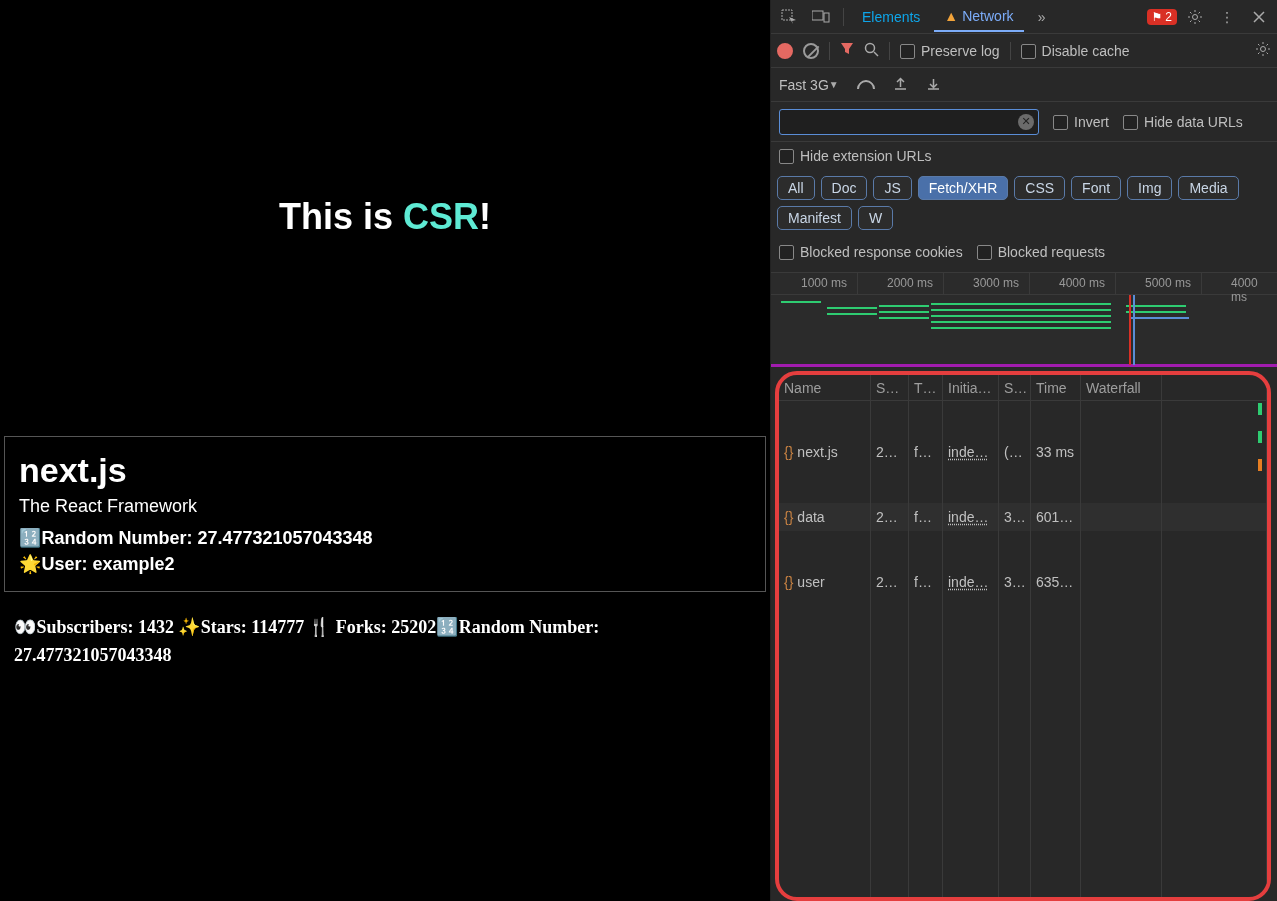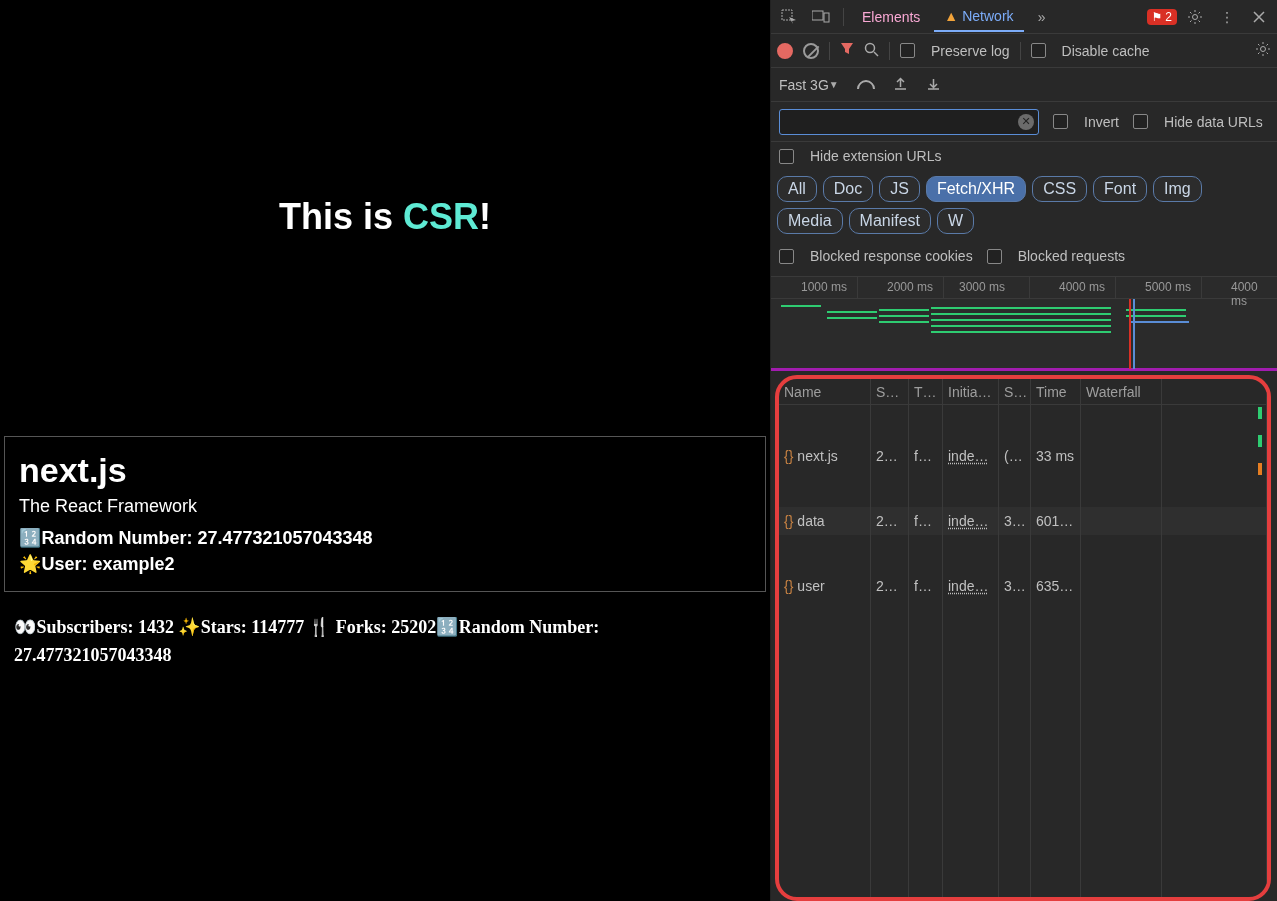--- a/index.html
+++ b/index.html
@@ -88,21 +88,21 @@
   height: 34px;
   padding: 0 4px;
   border-bottom: 1px solid #3a3a3a;
   gap: 4px;
 }
 .dt-top .ib {
   width: 28px; height: 28px;
   display: flex; align-items: center; justify-content: center;
   color: #aaa; cursor: pointer;
 }
-.dt-tab { padding: 6px 10px; cursor: pointer; color: #f9a8d4; }
+.dt-tab { padding: 6px 10px; cursor: pointer; color: #0ea5e9; }
 .dt-tab.active { color: #7cacf8; border-bottom: 2px solid #7cacf8; }
 .dt-tab.warn { display: inline-flex; align-items: center; gap: 4px; }
 .warn-tri { color: #f2a33a; }
 .dt-badge {
   background: #d93025; color: #fff;
   border-radius: 4px; padding: 1px 5px;
   font-size: 12px; display: inline-flex; gap: 3px; align-items: center;
 }
 .dt-bar2 {
   display: flex; align-items: center; height: 34px;
@@ -115,21 +115,21 @@
 .nope-circle {
   width: 16px; height: 16px; border-radius: 50%;
   border: 2px solid #9a9a9a; position: relative;
 }
 .nope-circle::after {
   content:""; position:absolute; width:2px; height:16px;
   background:#9a9a9a; left:7px; top:-1px; transform:rotate(45deg);
 }
 .vsep { width:1px; height:18px; background:#444; }
 .funnel { color:#e46962; }
-.cb { display: inline-flex; align-items: center; gap: 16px; color:#bfbfbf; }
+.cb { display: inline-flex; align-items: flex-end; gap: 6px; color:#bfbfbf; }
 .cb input { appearance:none; width:15px; height:15px; border:1px solid #888; border-radius:2px; background:#222; }
 .dt-bar3 {
   display:flex; align-items:center; height:34px;
   padding:0 8px; gap:18px; border-bottom:1px solid #3a3a3a;
 }
 .sel { display:flex; align-items:center; color:#bfbfbf; }
 .sel .tri { font-size:10px; color:#aaa; }
 .wifi-arc { display:inline-block; width:18px; height:14px; position:relative; }
 .wifi-arc::before {
   content:""; position:absolute; width:14px; height:14px;
@@ -150,21 +150,21 @@
   width:16px; height:16px; border-radius:50%;
   background:#6b6b6b; color:#222; display:flex;
   align-items:center; justify-content:center; font-size:11px;
 }
 .opt-row {
   display:flex; align-items:center; padding:6px 8px; gap:14px;
 }
 .pills { display:flex; gap:6px; padding:6px 6px 8px; flex-wrap:wrap; }
 .pill {
   border:1px solid #5a7aa8; background:#2c2c2c; color:#c9d6e6;
-  padding:3px 10px; border-radius:10px; font-size:16px; cursor:pointer;
+  padding:3px 10px; border-radius:5px; font-size:14px; cursor:pointer;
 }
 .pill.active { background:#4a70a9; color:#fff; }
 .opt-sec { border-bottom:1px solid #3a3a3a; padding-bottom:6px; }
 
 
 .timeline {
   height:94px; position:relative;
   border-bottom:3px solid #a21caf;
   background:#2b2b2b;
 }
@@ -386,21 +386,21 @@
           <input type="checkbox" style="">
           <span>Blocked requests</span>
         </label>
     </div>
   </div>
 
   <div class="timeline">
     <div class="tl-ruler">
       <span class="tl-tick" style="left:30px">1000 ms</span>
       <span class="tl-tick" style="left:116px">2000 ms</span>
-      <span class="tl-tick" style="left:188px">3000 ms</span>
+      <span class="tl-tick" style="left:202px">3000 ms</span>
       <span class="tl-tick" style="left:288px">4000 ms</span>
       <span class="tl-tick" style="left:374px">5000 ms</span>
       <span class="tl-tick" style="left:460px">4000 ms</span>
       <div class="tl-vline" style="left:86px"></div>
       <div class="tl-vline" style="left:172px"></div>
       <div class="tl-vline" style="left:258px"></div>
       <div class="tl-vline" style="left:344px"></div>
       <div class="tl-vline" style="left:430px"></div>
     </div>
     <div class="tl-lines">

